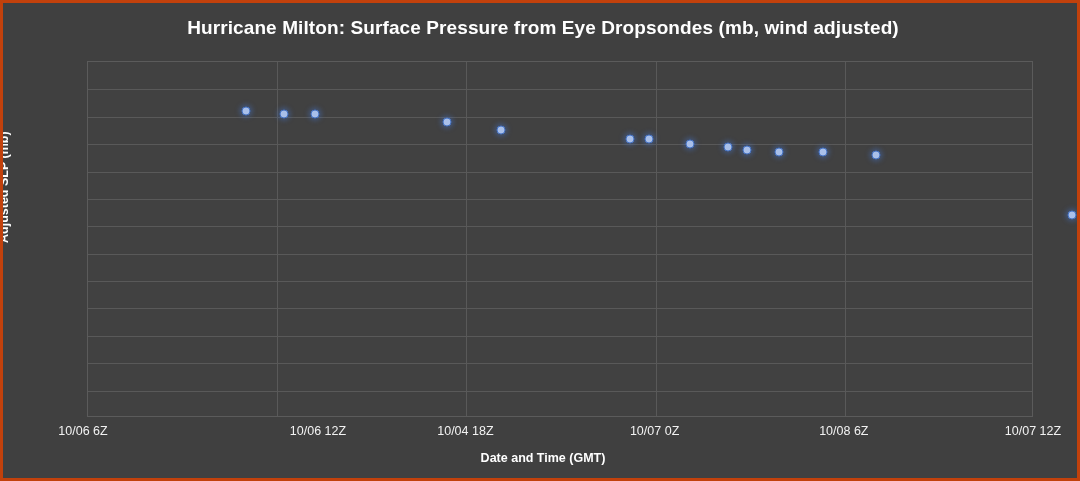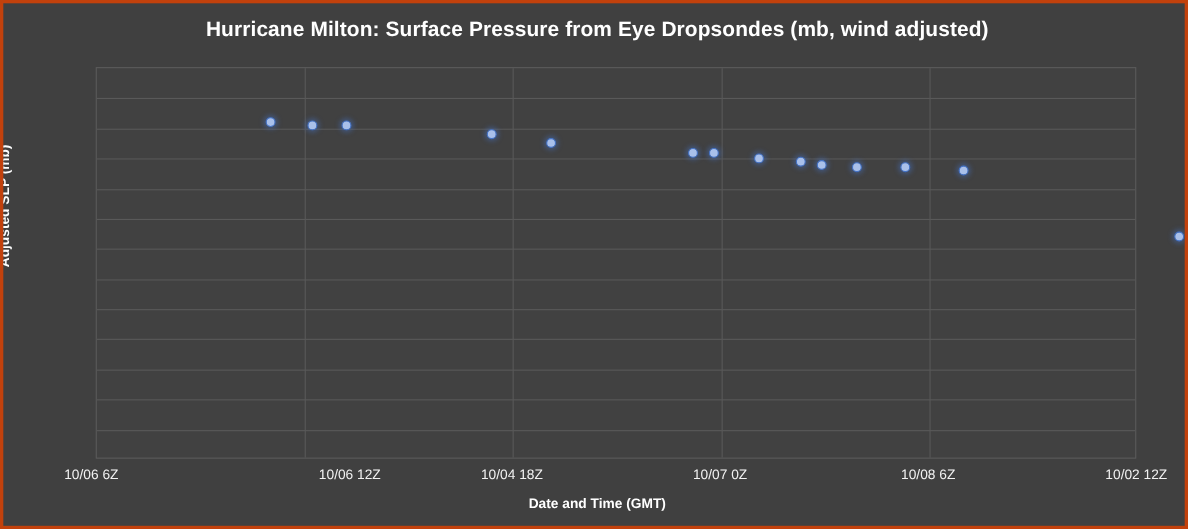--- a/index.html
+++ b/index.html
@@ -88,19 +88,19 @@
       </div>
   </div>
 
   <div id="y-tick-layer"></div>
   <div id="x-tick-layer">
       <div class="xtick-label" style="left: 80px;">10/06 6Z</div>
       <div class="xtick-label" style="left: 286px; margin-left: 29px;">10/06 12Z</div>
       <div class="xtick-label" style="left: 462.4px;">10/04 18Z</div>
       <div class="xtick-label" style="left: 651.6px; text-align: center;">10/07 0Z</div>
       <div class="xtick-label" style="left: 840.8px;">10/08 6Z</div>
-      <div class="xtick-label" style="left: 1030px;">10/02 12Z</div>
+      <div class="xtick-label" style="left: 1030px;">10/07 12Z</div>
     </div>
 
   <div id="y-axis-title">Adjusted SLP (mb)</div>
   <div id="x-axis-title">Date and Time (GMT)</div>
 
 </div>
 
 </body></html>

